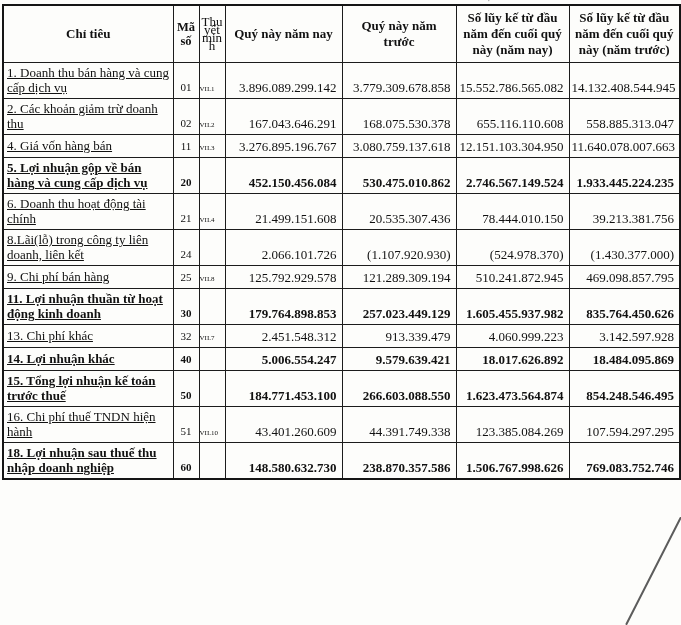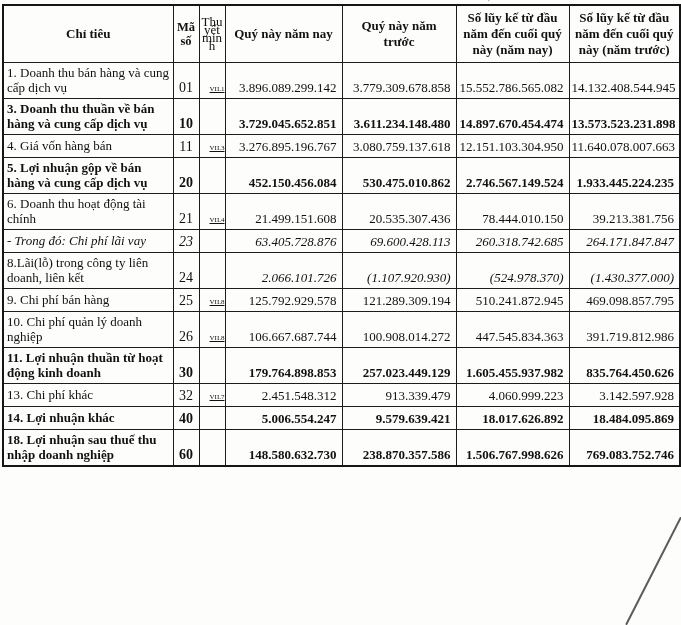--- a/index.html
+++ b/index.html
@@ -44,28 +44,28 @@
   }
   thead th.code-h{font-size:12.5px;line-height:14px;}
   tbody td{
     font-size:13px;line-height:15px;
     vertical-align:bottom;
     padding:2px 2px 3px 2px;
   }
   tbody tr{height:23px;}
   td.lbl{
     text-align:left;vertical-align:middle;
-    padding-left:3px;padding-right:1px;
-  }
-  td.code{text-align:center;font-size:14px;padding-right:1px;padding-left:1px;}
-  td.note{text-align:right;font-size:7px;line-height:9px;padding:0 0 4px 0;overflow:hidden;white-space:nowrap;text-decoration:underline;}
+    padding-left:3px;padding-right:1px;text-decoration:underline;
+  }
+  td.code{text-align:center;font-size:11px;padding-right:1px;padding-left:1px;}
+  td.note{text-align:left;font-size:7px;line-height:9px;padding:0 0 4px 0;overflow:hidden;white-space:nowrap;}
   td.num{text-align:right;padding-right:5px;font-variant-numeric:tabular-nums;}
   tr.bold td{font-weight:bold;}
   tr.italic td{font-style:italic;}
-  td.italic{font-style:italic;}
+  td.italic{}
   
   #pen-mark{
     position:absolute;
     left:593px;top:570px;width:121px;height:2px;
     background:#3f3f3f;opacity:.85;
     transform:rotate(-63deg);
     border-radius:1px;
   }
 </style>
 </head>
@@ -101,28 +101,28 @@
     <tbody>
         <tr>
           <td class="lbl">1. Doanh thu bán hàng và cung cấp dịch vụ</td>
           <td class="code">01</td>
           <td class="note">VII.1</td>
           <td class="num">3.896.089.299.142</td>
           <td class="num">3.779.309.678.858</td>
           <td class="num">15.552.786.565.082</td>
           <td class="num">14.132.408.544.945</td>
         </tr>
-        <tr class="bold">
-          <td class="lbl">3. Doanh thu thuần về bán hàng và cung cấp dịch vụ</td>
-          <td class="code">10</td>
-          <td class="note"></td>
-          <td class="num">3.729.045.652.851</td>
-          <td class="num">3.611.234.148.480</td>
-          <td class="num">14.897.670.454.474</td>
-          <td class="num">13.573.523.231.898</td>
+        <tr>
+          <td class="lbl">2. Các khoản giảm trừ doanh thu</td>
+          <td class="code">02</td>
+          <td class="note">VII.2</td>
+          <td class="num">167.043.646.291</td>
+          <td class="num">168.075.530.378</td>
+          <td class="num">655.116.110.608</td>
+          <td class="num">558.885.313.047</td>
         </tr>
         <tr>
           <td class="lbl">4. Giá vốn hàng bán</td>
           <td class="code">11</td>
           <td class="note">VII.3</td>
           <td class="num">3.276.895.196.767</td>
           <td class="num">3.080.759.137.618</td>
           <td class="num">12.151.103.304.950</td>
           <td class="num">11.640.078.007.663</td>
         </tr>
@@ -137,56 +137,38 @@
         </tr>
         <tr>
           <td class="lbl">6. Doanh thu hoạt động tài chính</td>
           <td class="code">21</td>
           <td class="note">VII.4</td>
           <td class="num">21.499.151.608</td>
           <td class="num">20.535.307.436</td>
           <td class="num">78.444.010.150</td>
           <td class="num">39.213.381.756</td>
         </tr>
-        <tr class="italic">
-          <td class="lbl">- Trong đó: Chi phí lãi vay</td>
-          <td class="code">23</td>
-          <td class="note"></td>
-          <td class="num">63.405.728.876</td>
-          <td class="num">69.600.428.113</td>
-          <td class="num">260.318.742.685</td>
-          <td class="num">264.171.847.847</td>
-        </tr>
         <tr>
           <td class="lbl">8.Lãi(lỗ) trong công ty liên doanh, liên kết</td>
           <td class="code">24</td>
           <td class="note"></td>
           <td class="num italic">2.066.101.726</td>
           <td class="num italic">(1.107.920.930)</td>
           <td class="num italic">(524.978.370)</td>
           <td class="num italic">(1.430.377.000)</td>
         </tr>
         <tr>
           <td class="lbl">9. Chi phí bán hàng</td>
           <td class="code">25</td>
           <td class="note">VII.8</td>
           <td class="num">125.792.929.578</td>
           <td class="num">121.289.309.194</td>
           <td class="num">510.241.872.945</td>
           <td class="num">469.098.857.795</td>
         </tr>
-        <tr>
-          <td class="lbl">10. Chi phí quản lý doanh nghiệp</td>
-          <td class="code">26</td>
-          <td class="note">VII.8</td>
-          <td class="num">106.667.687.744</td>
-          <td class="num">100.908.014.272</td>
-          <td class="num">447.545.834.363</td>
-          <td class="num">391.719.812.986</td>
-        </tr>
         <tr class="bold">
           <td class="lbl">11. Lợi nhuận thuần từ hoạt động kinh doanh</td>
           <td class="code">30</td>
           <td class="note"></td>
           <td class="num">179.764.898.853</td>
           <td class="num">257.023.449.129</td>
           <td class="num">1.605.455.937.982</td>
           <td class="num">835.764.450.626</td>
         </tr>
         <tr>
@@ -201,20 +183,38 @@
         <tr class="bold">
           <td class="lbl">14. Lợi nhuận khác</td>
           <td class="code">40</td>
           <td class="note"></td>
           <td class="num">5.006.554.247</td>
           <td class="num">9.579.639.421</td>
           <td class="num">18.017.626.892</td>
           <td class="num">18.484.095.869</td>
         </tr>
         <tr class="bold">
+          <td class="lbl">15. Tổng lợi nhuận kế toán trước thuế</td>
+          <td class="code">50</td>
+          <td class="note"></td>
+          <td class="num">184.771.453.100</td>
+          <td class="num">266.603.088.550</td>
+          <td class="num">1.623.473.564.874</td>
+          <td class="num">854.248.546.495</td>
+        </tr>
+        <tr>
+          <td class="lbl">16. Chi phí thuế TNDN hiện hành</td>
+          <td class="code">51</td>
+          <td class="note">VII.10</td>
+          <td class="num">43.401.260.609</td>
+          <td class="num">44.391.749.338</td>
+          <td class="num">123.385.084.269</td>
+          <td class="num">107.594.297.295</td>
+        </tr>
+        <tr class="bold">
           <td class="lbl">18. Lợi nhuận sau thuế thu nhập doanh nghiệp</td>
           <td class="code">60</td>
           <td class="note"></td>
           <td class="num">148.580.632.730</td>
           <td class="num">238.870.357.586</td>
           <td class="num">1.506.767.998.626</td>
           <td class="num">769.083.752.746</td>
         </tr>
       </tbody>
   </table>

